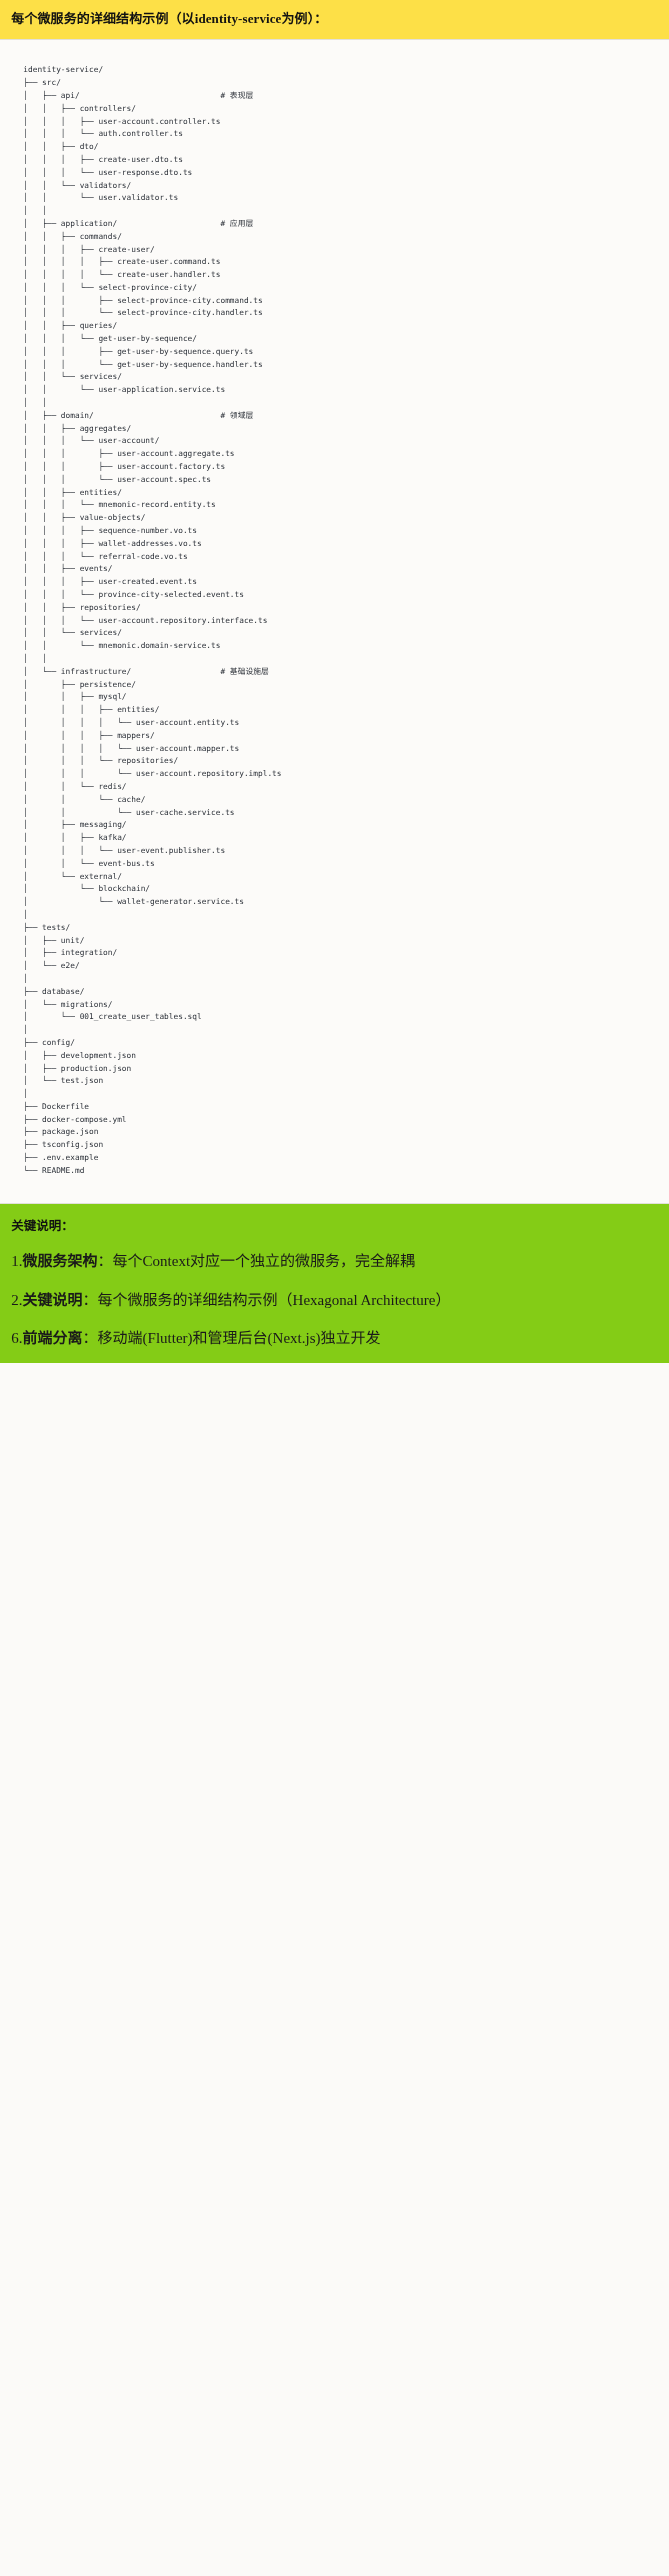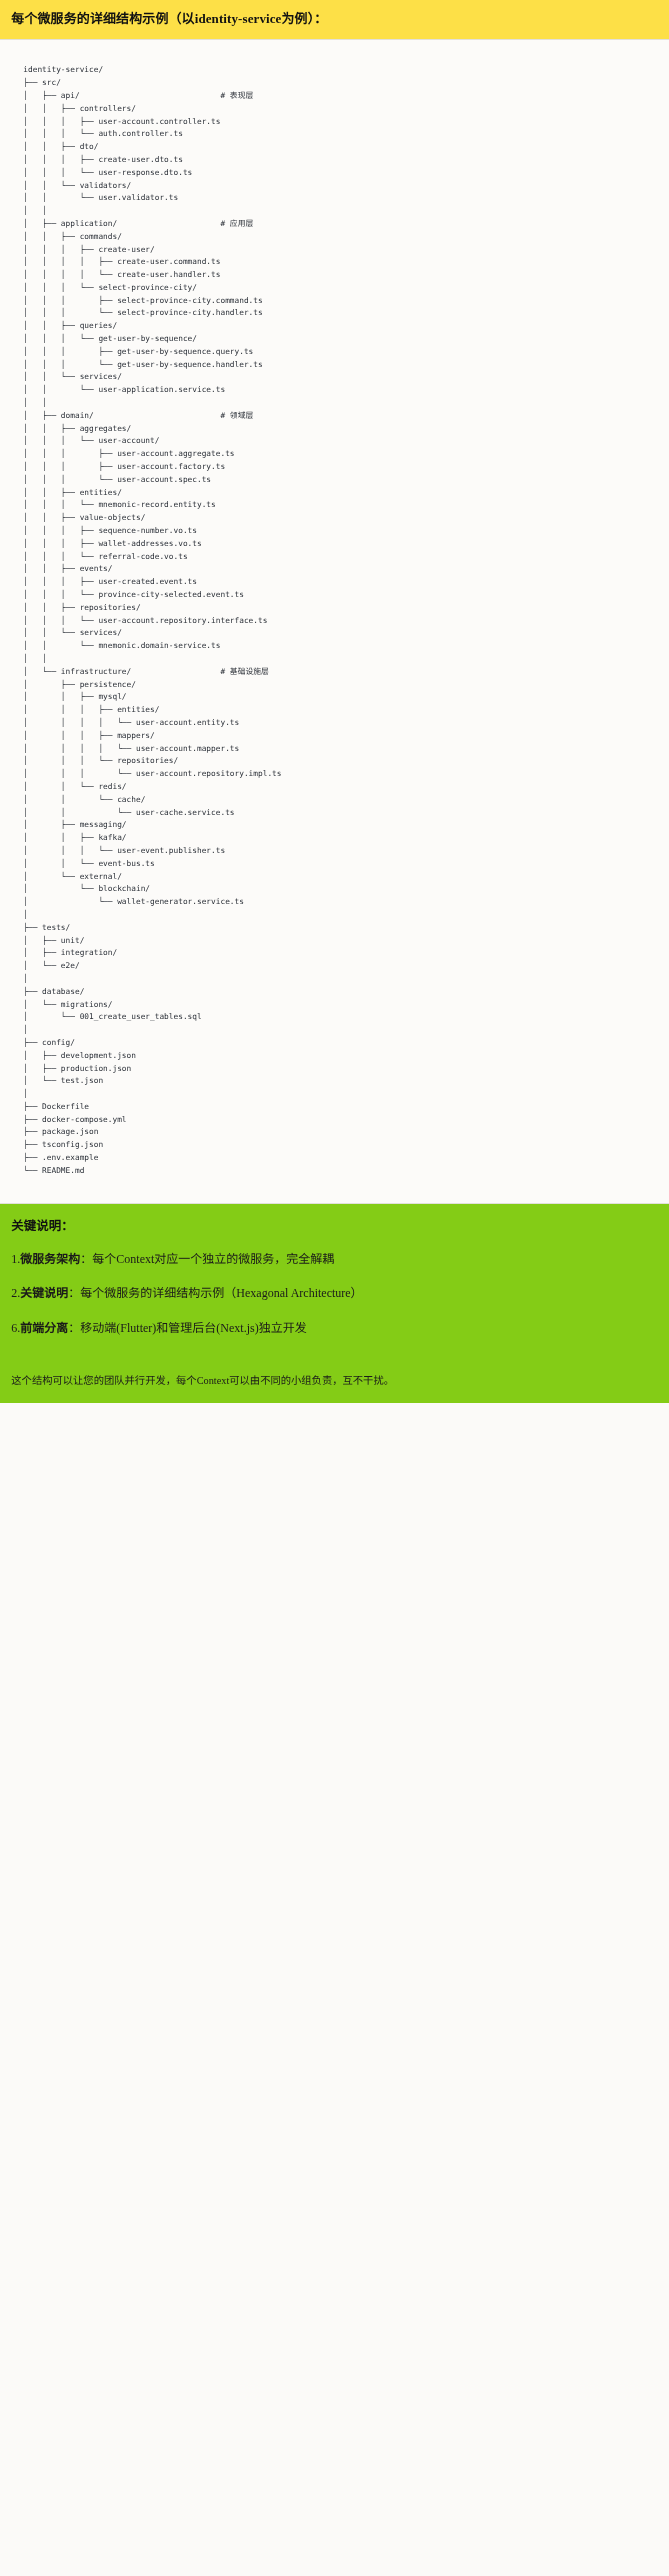--- a/index.html
+++ b/index.html
@@ -68,27 +68,27 @@
     color: #111111;
     margin: 0 0 16.3px 0;
     line-height: 1.2;
   }
   ol.notes-list {
     list-style: none;
     margin: 0;
     padding: 0;
   }
   ol.notes-list li {
-    font-size: 12px;
+    font-size: 15px;
     line-height: 1.45;
     color: #1a1a1a;
     margin: 0 0 17px 0;
   }
   ol.notes-list li:last-child {
-    margin-bottom: 36px;
+    margin-bottom: 2px;
   }
   .note-num {
     font-weight: normal;
   }
   .note-key {
     font-weight: bold;
   }
   .note-sep {
     font-weight: normal;
   }
@@ -210,17 +210,16 @@
         <span class="note-num">1.</span><span class="note-key">微服务架构</span><span class="note-sep">：</span><span class="note-desc">每个Context对应一个独立的微服务，完全解耦</span>
       </li>
       <li>
         <span class="note-num">2.</span><span class="note-key">关键说明</span><span class="note-sep">：</span><span class="note-desc">每个微服务的详细结构示例（Hexagonal Architecture）</span>
       </li>
       <li>
         <span class="note-num">6.</span><span class="note-key">前端分离</span><span class="note-sep">：</span><span class="note-desc">移动端(Flutter)和管理后台(Next.js)独立开发</span>
       </li>
     </ol>
 
-    <p class="closing">这个结构可以让您的团队并行开发，每个Context可以由不同的小组负责，互不干扰。</p>
   </div>
 
 </div>
 
 
 </body></html>

